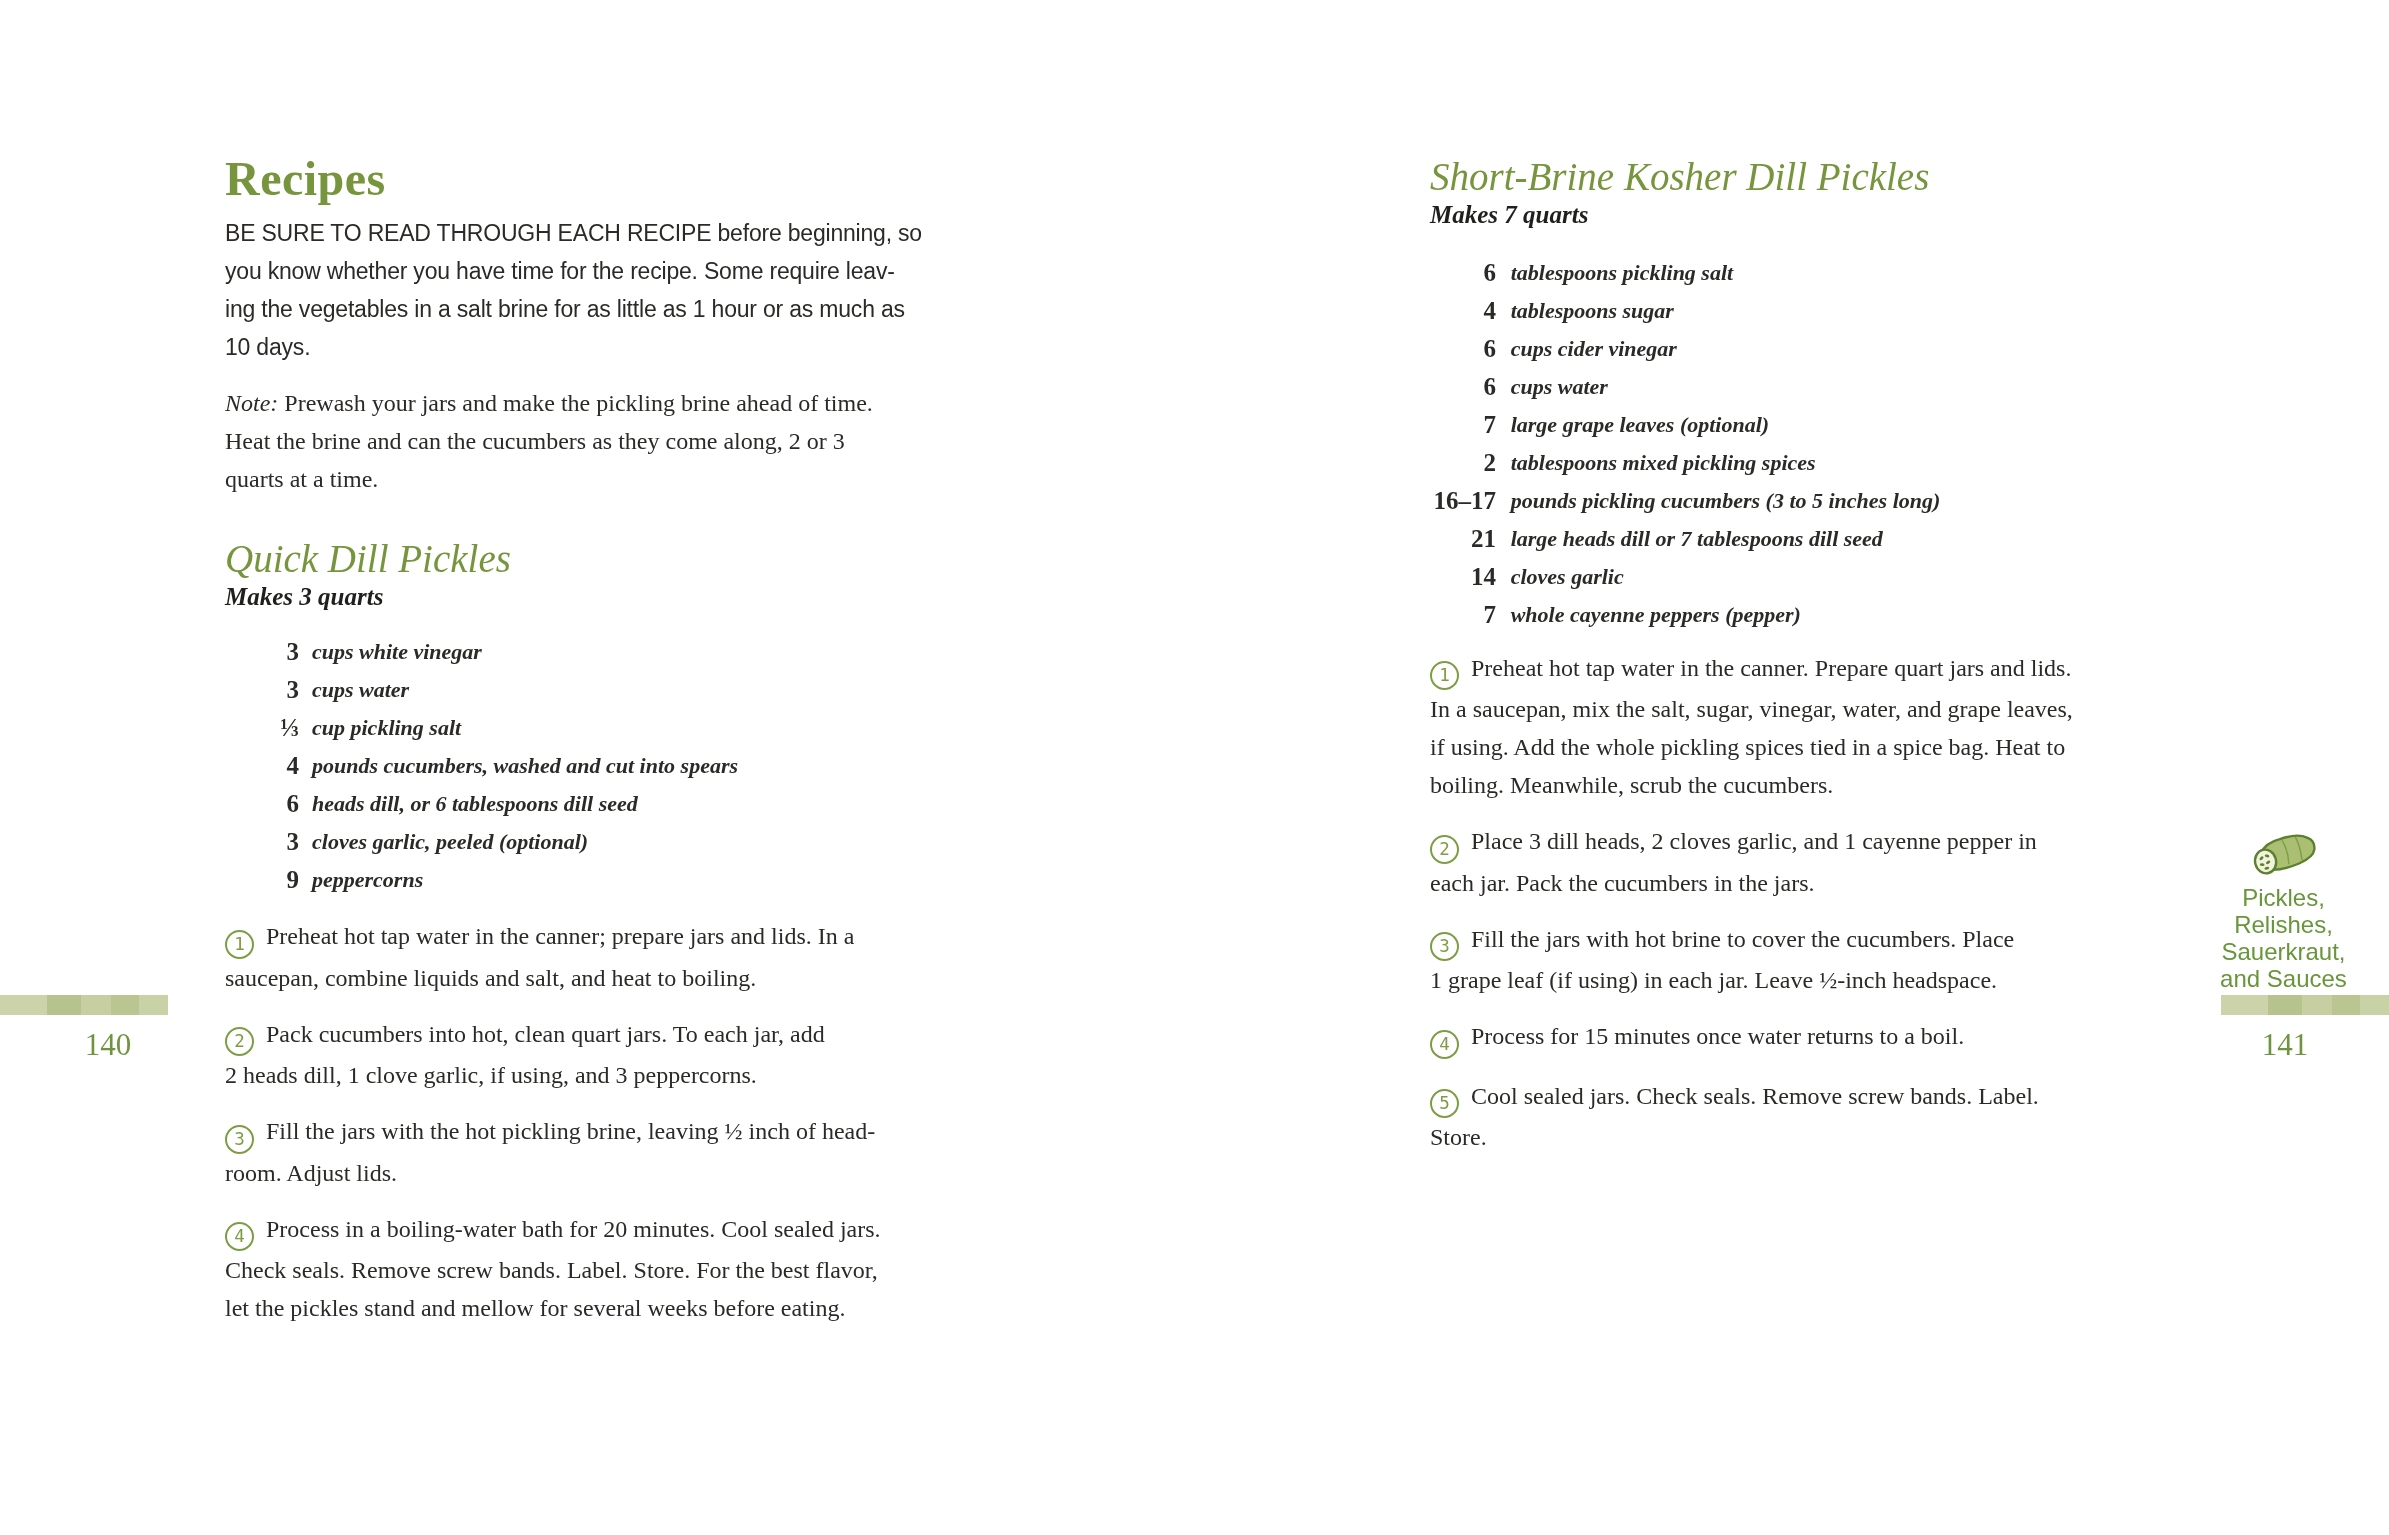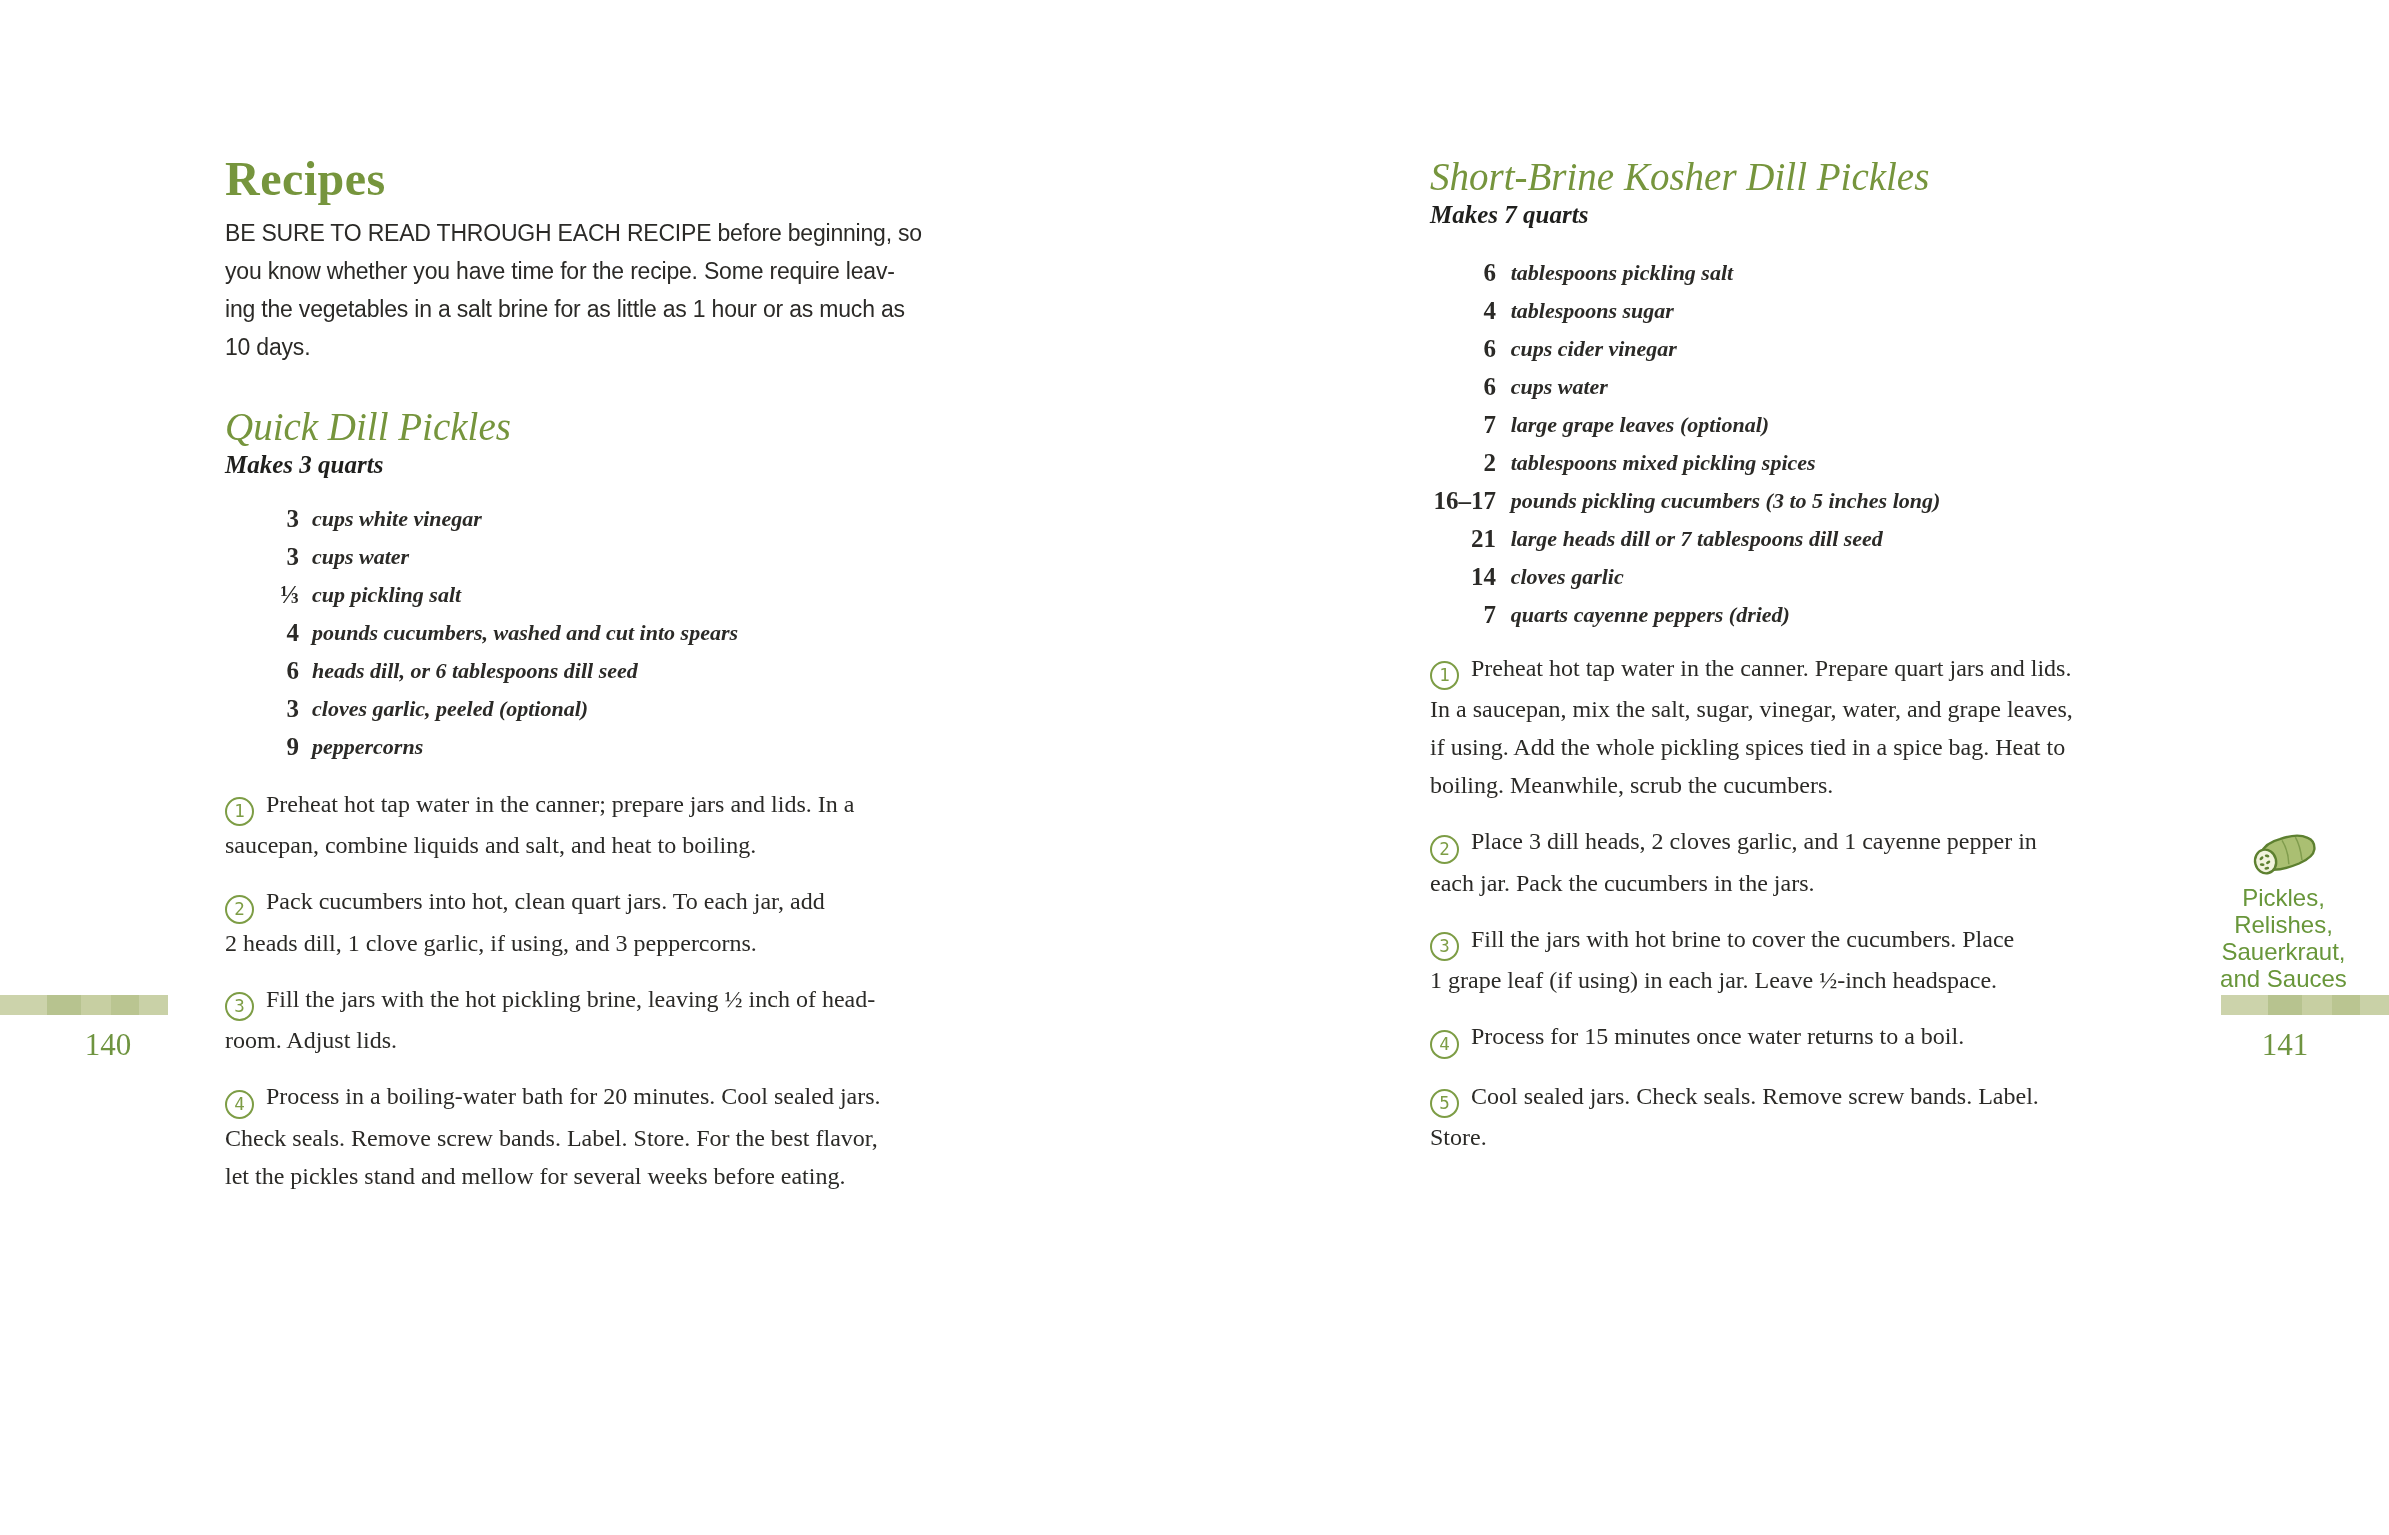--- a/index.html
+++ b/index.html
@@ -129,20 +129,23 @@
 
   <div class="col-left">
 
     <h1 class="section-title">Recipes</h1>
 
     <p class="intro-para">BE SURE TO READ THROUGH EACH RECIPE before beginning, so
 you know whether you have time for the recipe. Some require leav-
 ing the vegetables in a salt brine for as little as 1 hour or as much as
 10 days.</p>
 
+    <p class="note-para"><span class="note-label">Note:</span><span> Prewash your jars and make the pickling brine ahead of time.
+Heat the brine and can the cucumbers as they come along, 2 or 3
+quarts at a time.</span></p>
 
     <h2 class="recipe-title">Quick Dill Pickles</h2>
     <p class="recipe-yield">Makes 3 quarts</p>
 
     <div class="ingredients">
 
         <div class="ing-row">
           <span class="ing-qty">3</span>
           <span class="ing-text">cups white vinegar</span>
         </div>
@@ -242,21 +245,21 @@
           <span class="ing-text">large heads dill or 7 tablespoons dill seed</span>
         </div>
 
         <div class="ing-row">
           <span class="ing-qty">14</span>
           <span class="ing-text">cloves garlic</span>
         </div>
 
         <div class="ing-row">
           <span class="ing-qty">7</span>
-          <span class="ing-text">quarts cayenne peppers (dried)</span>
+          <span class="ing-text">whole cayenne peppers (pepper)</span>
         </div>
       </div>
 
     <div class="steps">
 
         <p class="step"><span class="step-num">1</span><span class="step-text">Preheat hot tap water in the canner. Prepare quart jars and lids.
 In a saucepan, mix the salt, sugar, vinegar, water, and grape leaves,
 if using. Add the whole pickling spices tied in a spice bag. Heat to
 boiling. Meanwhile, scrub the cucumbers.</span></p>
 

